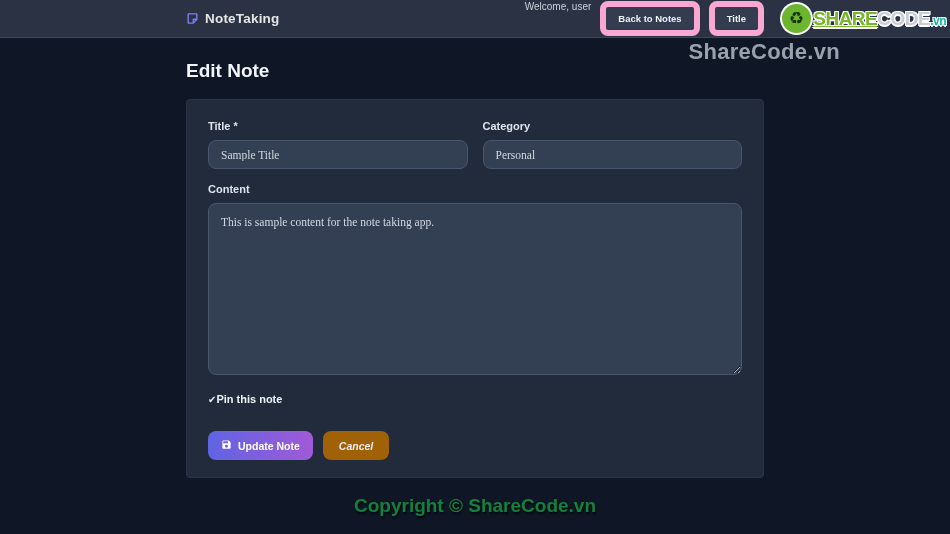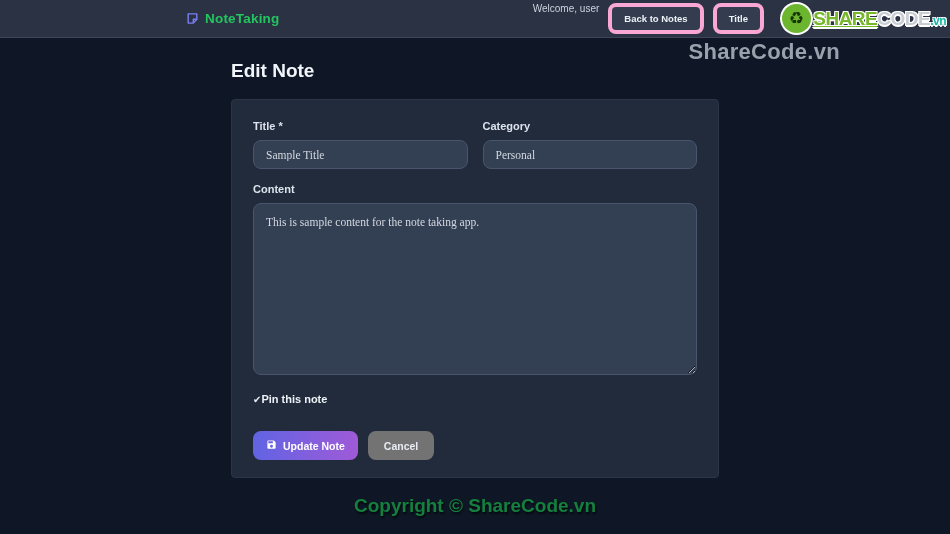--- a/index.html
+++ b/index.html
@@ -13,26 +13,26 @@
   .navbar {
     height:38px;
     background:#2a3243;
     border-bottom:1px solid #3d4557;
   }
   .nav-inner {
     width:578px; margin:0 auto; height:100%;
     display:flex; align-items:center; justify-content:space-between;
   }
   .brand { display:flex; align-items:center; gap:6px;
-    color:#22c55e; font-weight:bold; font-size:13.5px; letter-spacing:.2px; cursor:pointer; }
+    color:#e5e5e5; font-weight:bold; font-size:13.5px; letter-spacing:.2px; cursor:pointer; }
   .brand svg { display:block; }
   .nav-right { display:flex; align-items:flex-start; gap:9px; }
   .welcome { color:#cbd3de; font-size:10px; }
   .nav-btn {
-    background:#333d4f; border:4px solid #f9a8d4; color:#eef1f5;
+    background:#333d4f; border:6px solid #f9a8d4; color:#eef1f5;
     font-size:9.5px; font-weight:bold; padding:6px 12px; border-radius:8px;
     cursor:pointer; font-family:inherit;
   }
   
   .sc-logo {
     position:absolute; top:4px; right:4px; display:flex; align-items:center; z-index:5;
   }
   .sc-icon {
     width:29px; height:29px; border-radius:50%;
     background:#6cb52e; box-shadow:0 0 0 2px #ffffff;
@@ -44,21 +44,21 @@
     text-shadow:-1px -1px 0 #fff,1px -1px 0 #fff,-1px 1px 0 #fff,1px 1px 0 #fff,0 2px 0 #fff;
   }
   .sc-share { color:#76b82a;text-decoration:underline; }
   .sc-code  { color:#c9ced5; }
   .sc-vn    { color:#14b8a6; font-size:12px; }
   .watermark {
     position:absolute; top:39px; right:110px;
     font-size:22px; font-weight:bold; color:#99a1ac; letter-spacing:.3px; z-index:4;
   }
   
-  .container { width:488px; margin:4px auto; }
+  .container { width:578px; margin:4px auto; }
   .page-title { color:#f1f5f9; font-size:19px; font-weight:bold; margin-top:22px; }
   .card {
     margin-top:17px;
     background:#212b3c;
     border:1px solid #2b3547;
     border-radius:4px;
     padding:20px 21px 17px 21px;
   }
   .row2 { display:flex; gap:15px; }
   .field { flex:1; }
@@ -77,22 +77,22 @@
   .pin-check { color:#e8edf3; font-size:10px; line-height:1; }
   .pin-label { color:#eef2f7; font-size:11px; font-weight:bold; line-height:1; }
   .btn-row { margin-top:26px; display:flex; gap:10px; }
   .btn-update {
     display:flex; align-items:center; gap:6px;
     background:linear-gradient(90deg,#6064e3,#a05ad8);
     color:#ffffff; font-size:10.5px; font-weight:bold;
     border:none; border-radius:8px; padding:8px 13px; cursor:pointer; font-family:inherit;
   }
   .btn-cancel {
-    background:#737373; color:#e8ecf2; font-size:10.5px; font-weight:bold;
-    border:none; border-radius:8px; padding:8px 16px; cursor:pointer; font-family:inherit;
+    background:#a16207; color:#e8ecf2; font-size:10.5px; font-weight:bold;
+    border:none; border-radius:8px; padding:8px 16px; cursor:pointer; font-family:inherit;font-style:italic;
   }
   
   .footer {
     margin-top:17px; text-align:center;
     color:#15803d; font-size:19px; font-weight:bold;
     text-shadow:1px 2px 2px #05080e;
   }
 </style>
 </head>
 <body>

